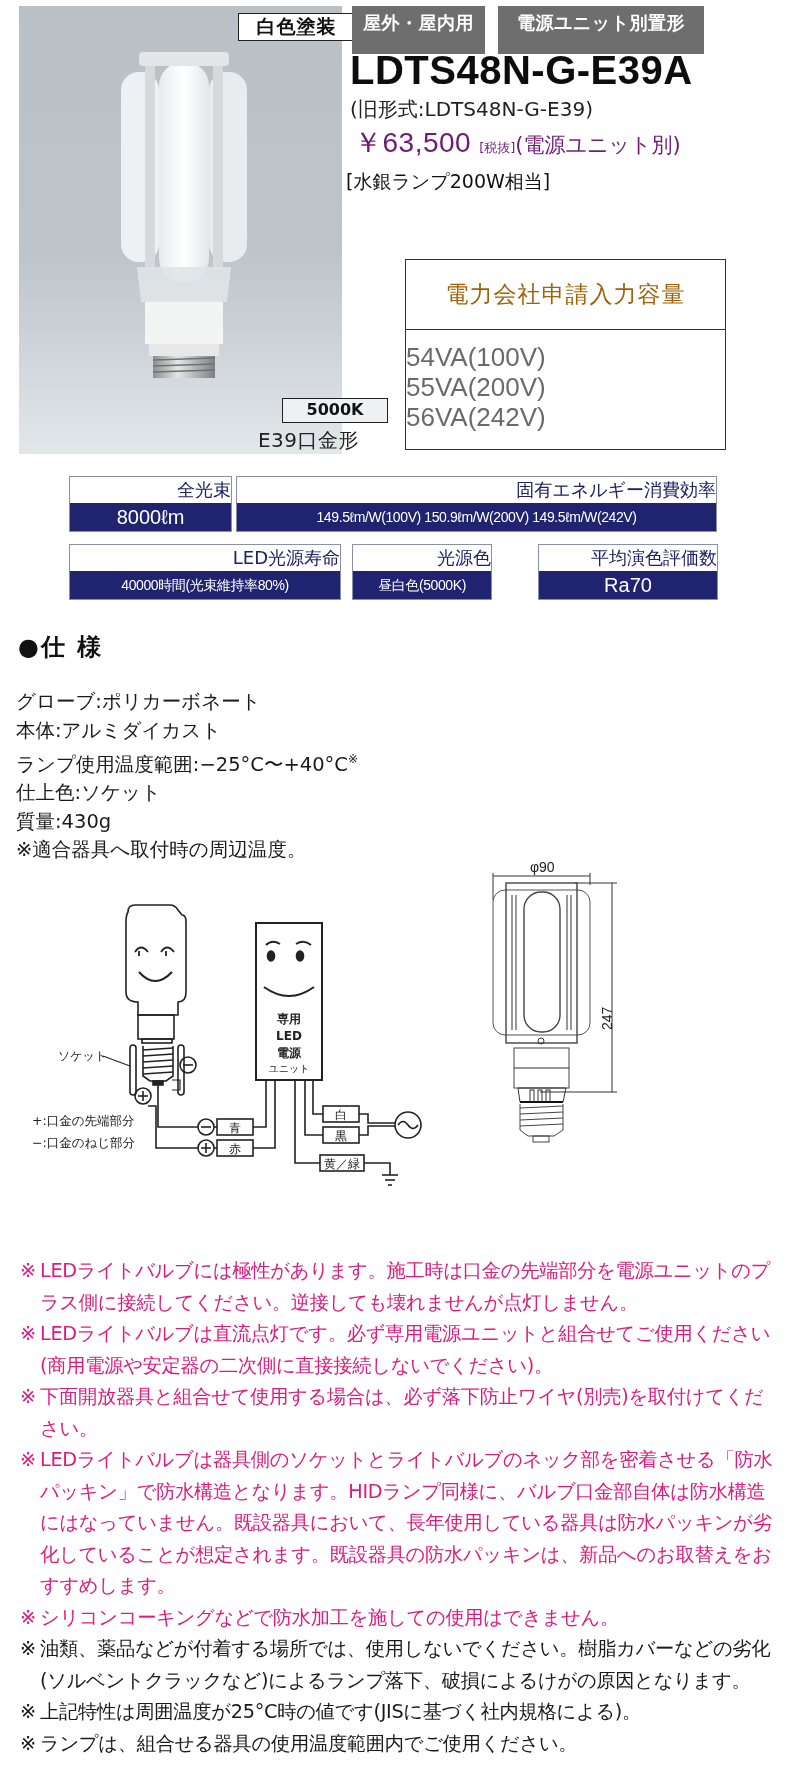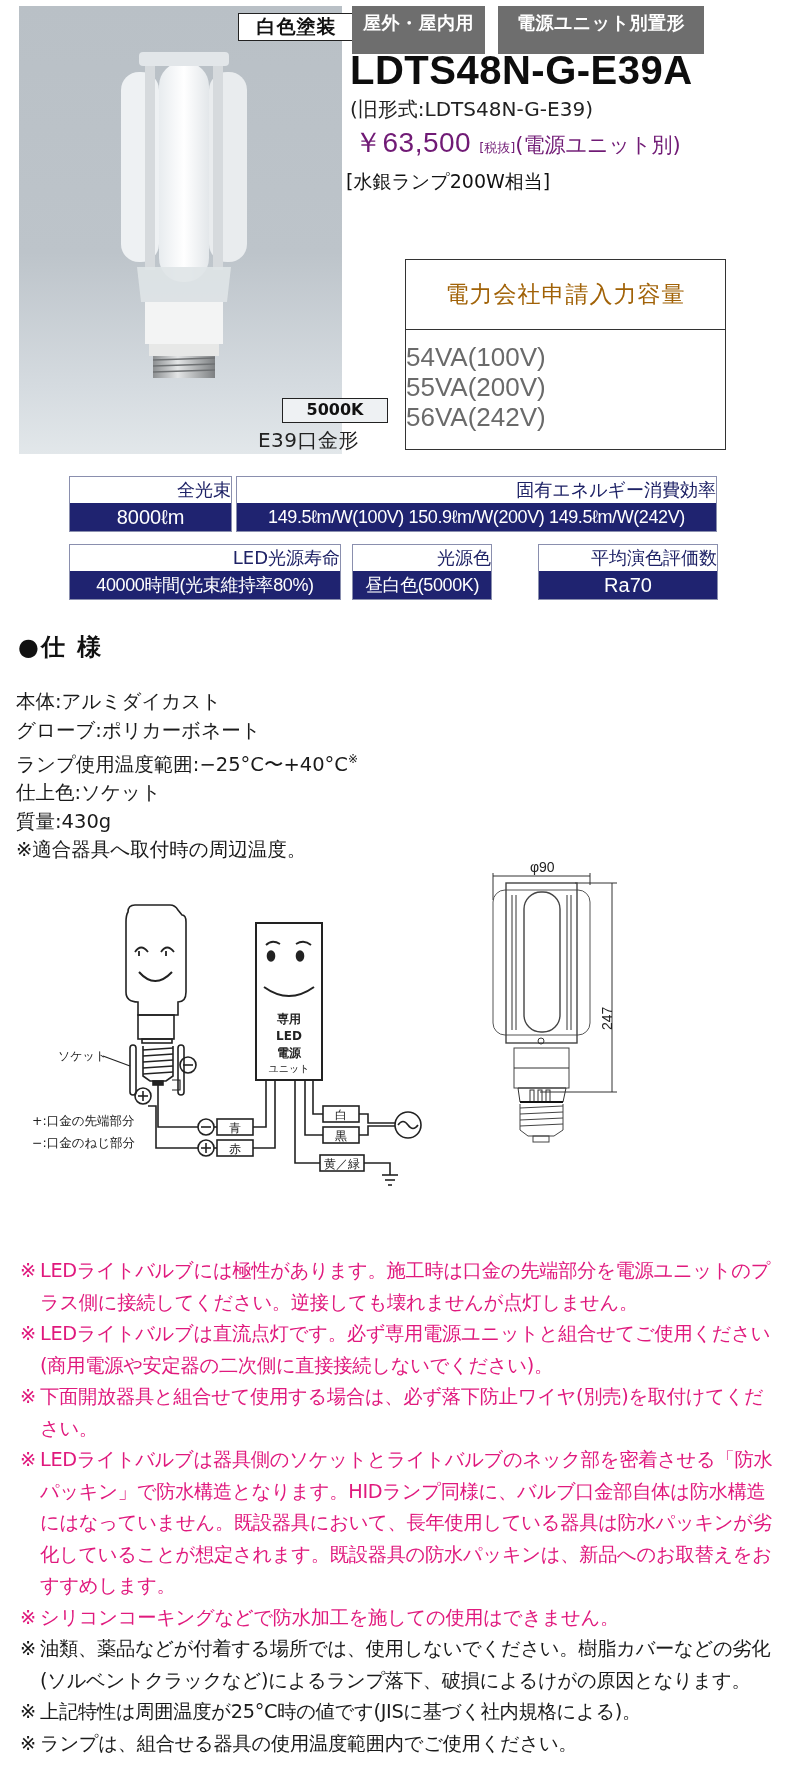--- a/index.html
+++ b/index.html
@@ -63,21 +63,21 @@
     position: absolute; border: 1px solid #8a8fae; background: #fff;
   }
   .spec-label {
     height: 26px; text-align: right; font-size: 18px; line-height: 25px; color: #1e2266;
     background: #fff;
   }
   .spec-value {
     height: 28px; background: #1f2370; color: #fff; text-align: center; line-height: 28px;
     font-family: "Liberation Sans", sans-serif; font-size: 20px; white-space: nowrap; overflow: hidden;
   }
-  .spec-value.small { font-size: 18px; letter-spacing: -0.4px; }
+  .spec-value.small { font-size: 14px; letter-spacing: -0.4px; }
   .s1 { left: 69px;  top: 476px; width: 163px; }
   .s2 { left: 236px; top: 476px; width: 481px; }
   .s3 { left: 69px;  top: 544px; width: 272px; }
   .s4 { left: 352px; top: 544px; width: 140px; }
   .s5 { left: 538px; top: 544px; width: 180px; }
 
   
   .section-title { position: absolute; left: 18px; top: 631px; font-size: 24px; font-weight: bold; color: #111; letter-spacing: 2px; }
   .spec-list { position: absolute; left: 16px; top: 688px; }
   .spec-item { font-size: 19.5px; line-height: 28.5px; color: #1a1a1a; white-space: nowrap; }
@@ -173,22 +173,22 @@
   <div class="spec-label">光源色</div>
   <div class="spec-value small">昼白色(5000K)</div>
 </div>
 <div class="spec s5">
   <div class="spec-label">平均演色評価数</div>
   <div class="spec-value">Ra70</div>
 </div>
 
 <div class="section-title">●仕 様</div>
 <div class="spec-list">
+  <div class="spec-item">グローブ:ポリカーボネート</div>
   <div class="spec-item">本体:アルミダイカスト</div>
-  <div class="spec-item">グローブ:ポリカーボネート</div>
   <div class="spec-item"><span>ランプ使用温度範囲:−25°C〜+40°C</span><sup>※</sup></div>
   <div class="spec-item">仕上色:ソケット</div>
   <div class="spec-item">質量:430g</div>
   <div class="spec-item">※適合器具へ取付時の周辺温度。</div>
 </div>
 
 <svg class="wiring" width="440" height="320" viewBox="0 0 440 320" font-family="DejaVu Sans, sans-serif" fill="none" stroke="#222" stroke-width="1.6">
 
   <path d="M128 32 Q128 25 135 25 L170 25 Q175 25 178 30 L182 35 Q186 35 186 42 L186 112 Q186 122 178 122 L178 135 L138 135 L138 122 Q126 122 126 112 L126 42 Q126 35 128 32 Z"></path>
 

